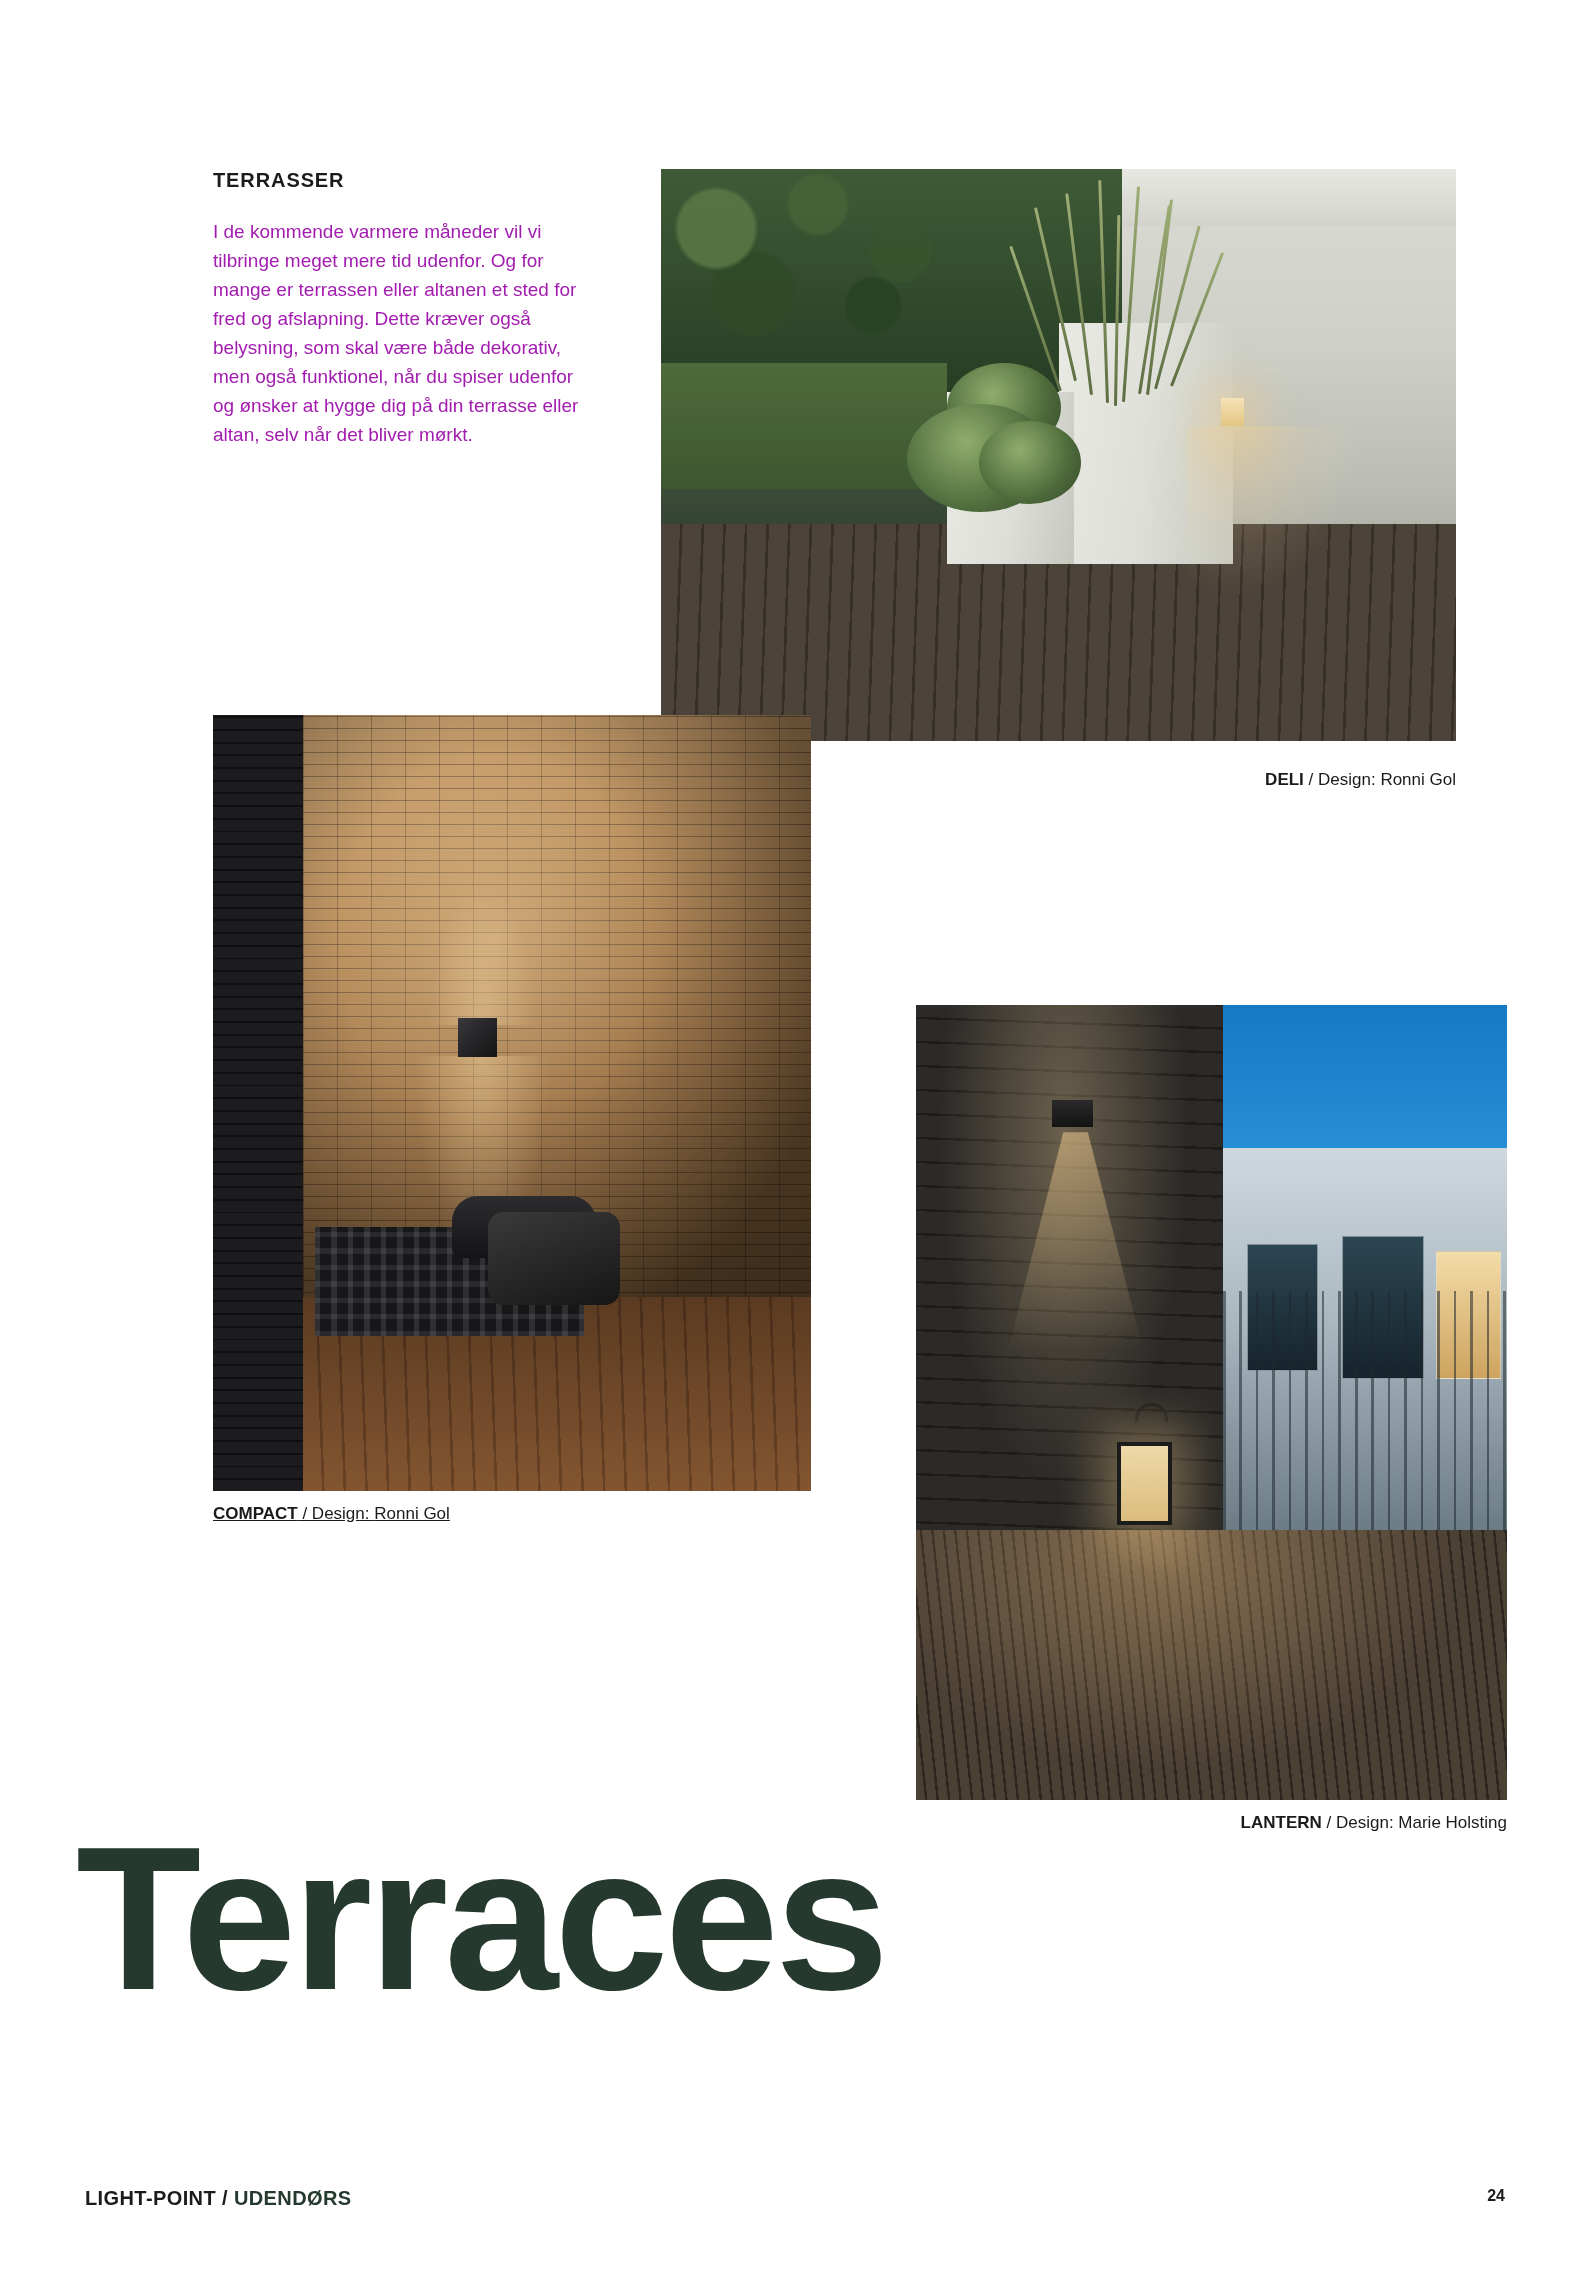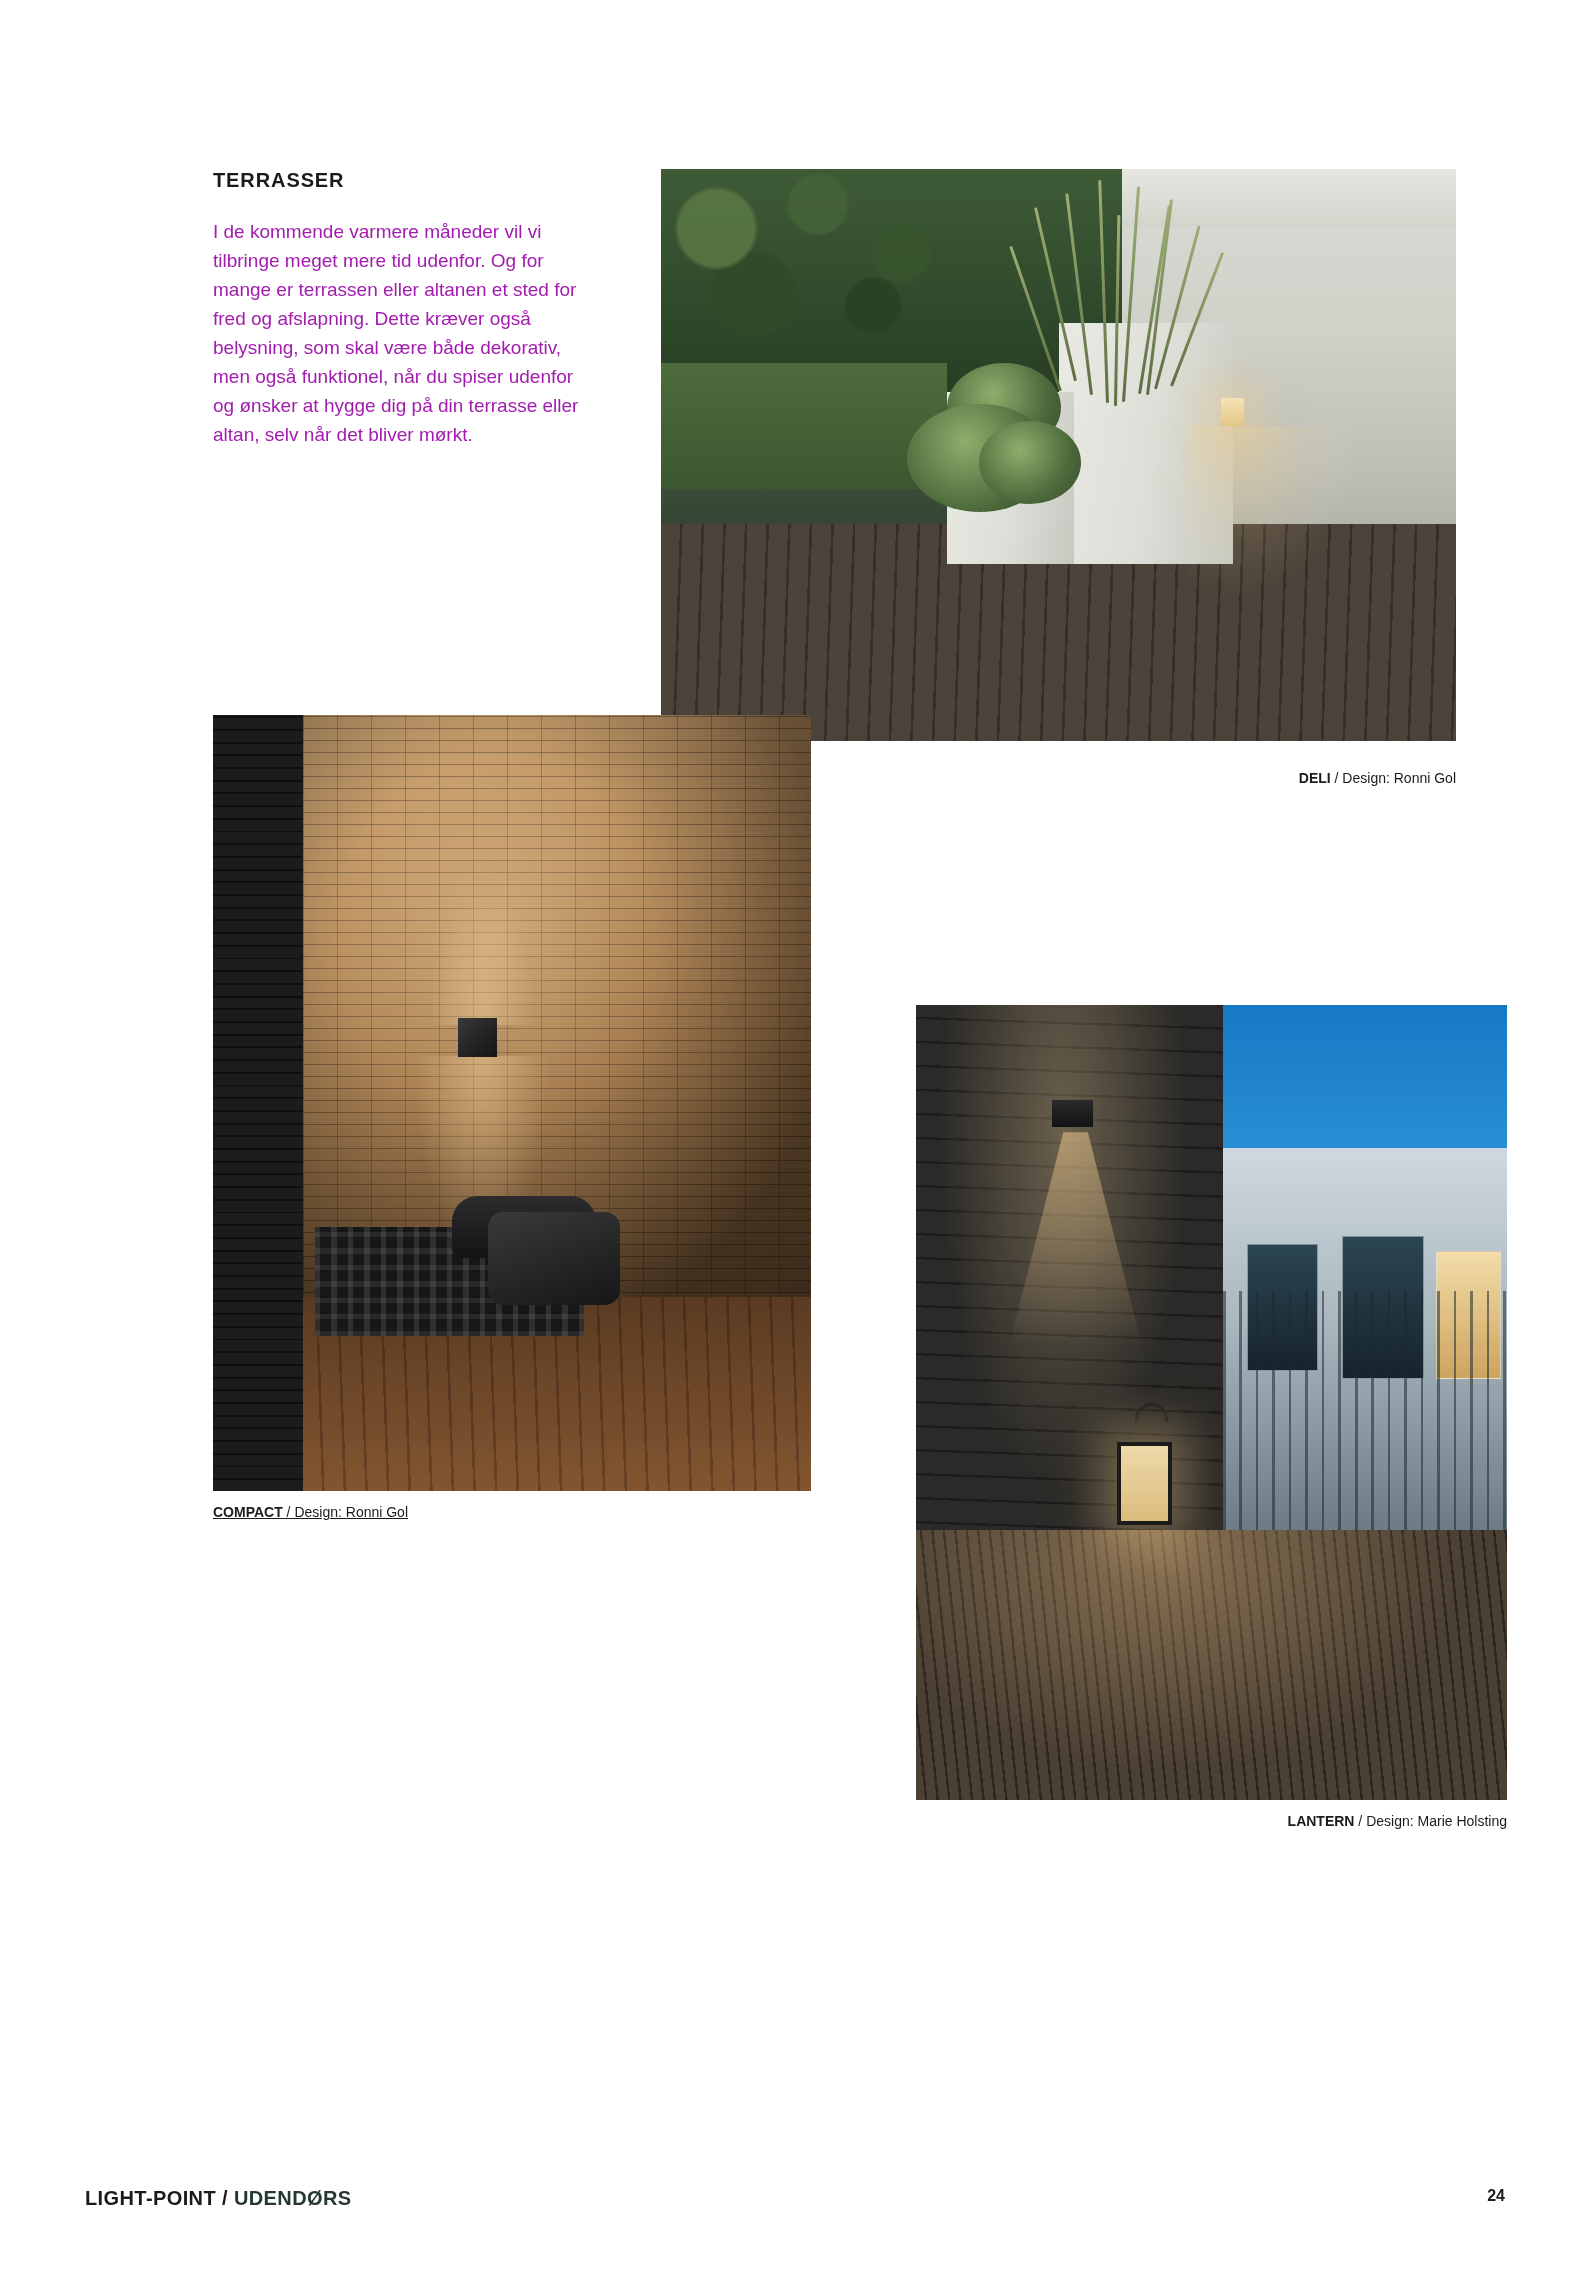--- a/index.html
+++ b/index.html
@@ -40,21 +40,21 @@
   }
 
   
   .photo {
     position: absolute;
     overflow: hidden;
     background: #2a2a2a;
   }
   .caption {
     position: absolute;
-    font-size: 14px;
+    font-size: 17px;
     color: #1b1b1b;
     white-space: nowrap;
   }
   .caption b { font-weight: bold; }
   .caption .slash { font-weight: normal; }
 
   
   #photo-deli { left: 661px; top: 169px; width: 795px; height: 572px; }
   #cap-deli   { left: 1456px; top: 770px; transform: translateX(-100%); }
 
@@ -363,18 +363,19 @@
     <div class="lan-pillow" style="left:64%;top:74%;width:95px;height:33px;"></div>
 
     <div class="lan-table"></div>
     <div class="lan-table-glow"></div>
 
     <div class="lan-lantern-handle"></div>
     <div class="lan-lantern-body"></div>
   </div>
   <div class="caption" id="cap-lantern"><b>LANTERN</b><span class="slash"> / Design: </span><span>Marie Holsting</span></div>
 
+  <div class="big-title">Terraces</div>
 
   <div class="footer-left"><span>LIGHT-POINT</span><span> / </span><span class="accent">UDENDØRS</span></div>
   <div class="footer-page">24</div>
 
 </div>
 
 
 </body></html>

